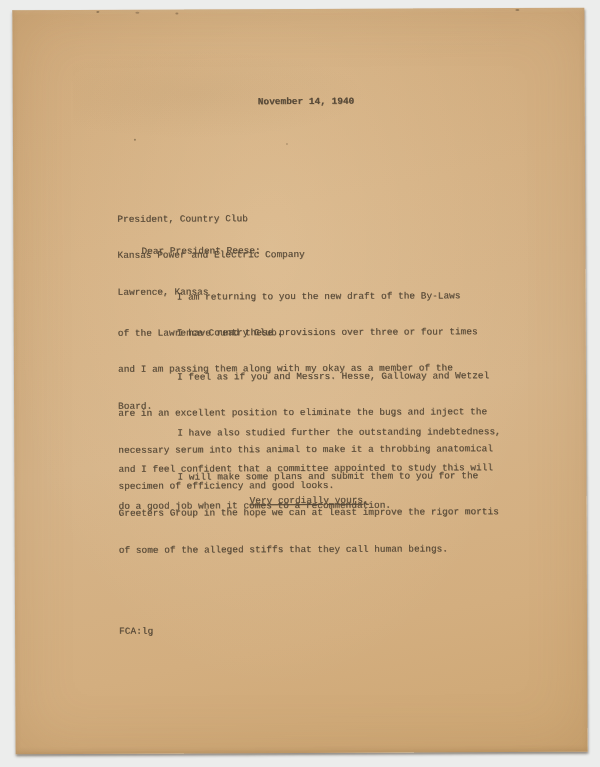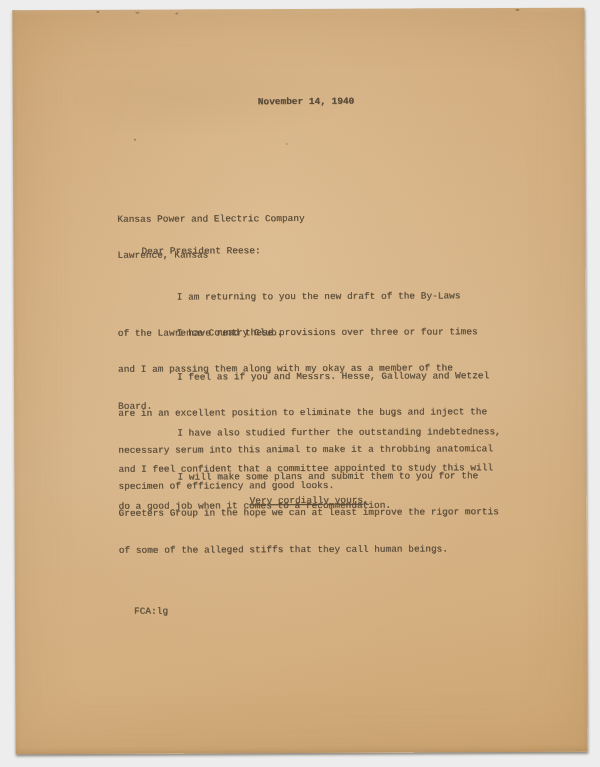--- a/index.html
+++ b/index.html
@@ -46,21 +46,21 @@
     .address-block    { left: 104px; top: 180px; }
     .salutation-line  { left: 104px; top: 236px; margin-left: 24px; }
     .para-1           { left: 104px; top: 258px; }
     .para-2           { left: 104px; top: 294px; }
     .para-3           { left: 104px; top: 338px; }
     .para-4           { left: 104px; top: 394px; }
     .para-5           { left: 104px; top: 438px; }
     .closing-line     { left: 235px; top: 486px; text-decoration: underline; }
     .signature-block  { left: 229px; top: 571px; }
     .signature-block .first { text-indent: 7px; }
-    .initials-line    { left: 104px; top: 596px; margin-left: 15px; }
+    .initials-line    { left: 104px; top: 616px; }
 
     .speck {
       position: absolute;
       background: #5d4c36;
       border-radius: 50%;
       opacity: 0.55;
     }
     .speck.s1 { left:  84px; top:  1px; width: 3px; height: 2px; }
     .speck.s2 { left: 123px; top:  2px; width: 4px; height: 2px; opacity: 0.4; }
     .speck.s3 { left: 163px; top:  3px; width: 3px; height: 2px; opacity: 0.45; }
@@ -82,20 +82,21 @@
   <span class="speck s1"></span>
   <span class="speck s2"></span>
   <span class="speck s3"></span>
   <span class="speck s4"></span>
   <span class="speck s5"></span>
   <span class="speck s6"></span>
 
   <div class="tw date-line">November 14, 1940</div>
 
   <div class="tw address-block">
+    <div class="line">President, Country Club</div>
     <div class="line">Kansas Power and Electric Company</div>
     <div class="line">Lawrence, Kansas</div>
   </div>
 
   <div class="tw salutation-line">Dear President Reese:</div>
 
   <div class="tw para para-1">
     <div class="line first">I am returning to you the new draft of the By-Laws</div>
     <div class="line">of the Lawrence Country Club.</div>
   </div>

